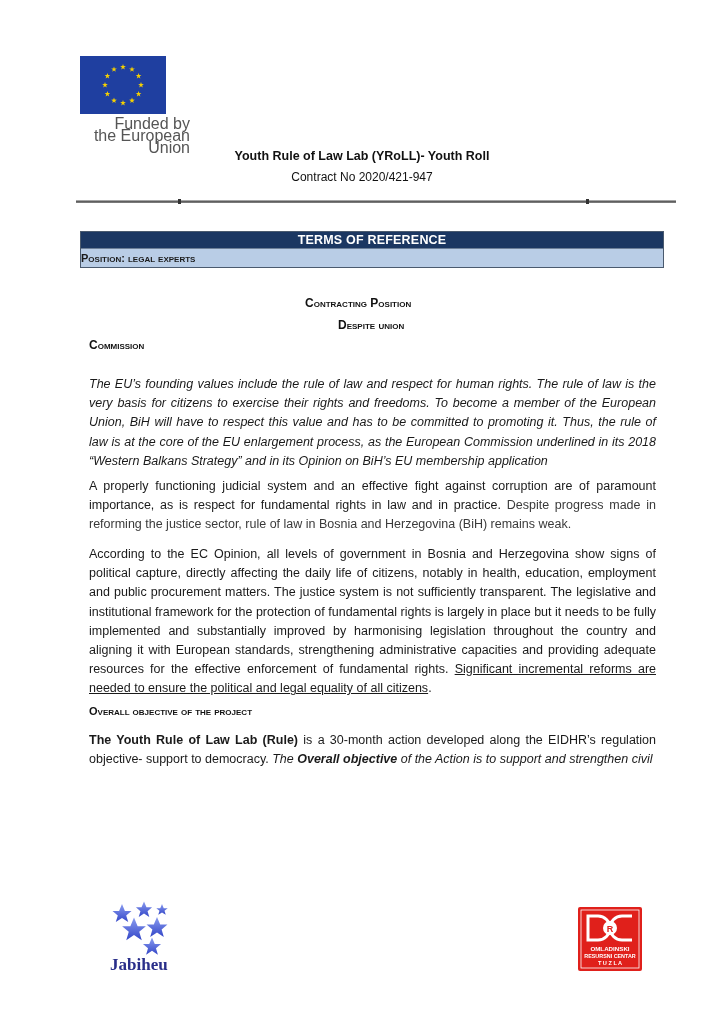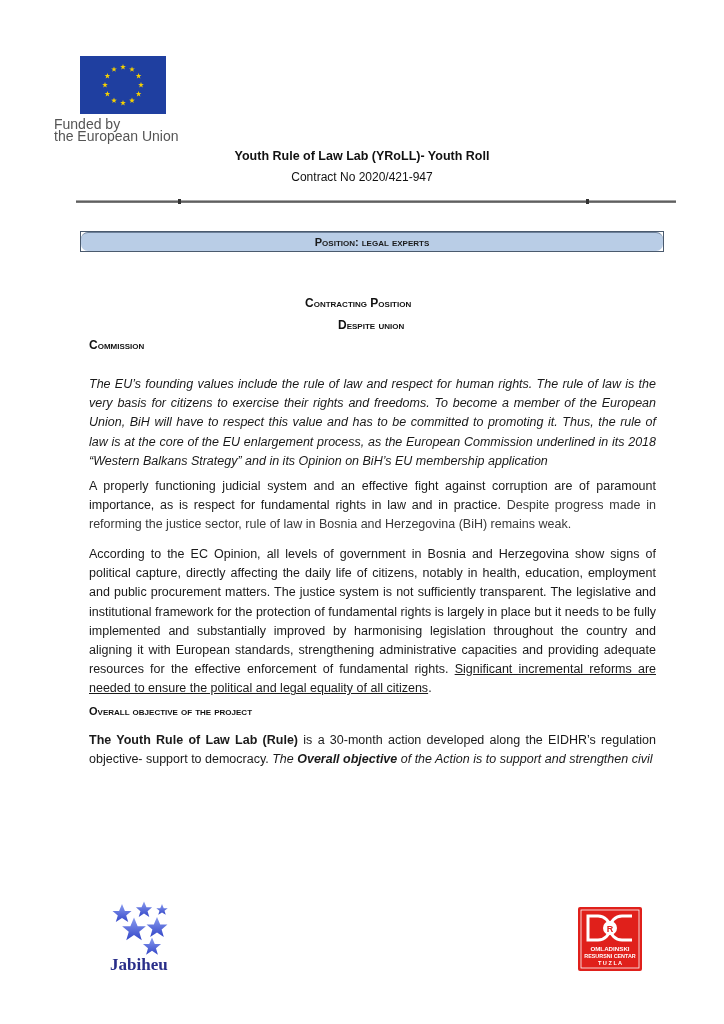--- a/index.html
+++ b/index.html
@@ -4,39 +4,39 @@
   <style>
     html, body { margin: 0; padding: 0; background: #ffffff; }
     body { width: 724px; height: 1024px; position: relative; overflow: hidden;
            font-family: "Liberation Sans", sans-serif; color: #111; }
     .abs { position: absolute; }
 
     
     #eu-logo { left: 78px; top: 56px; width: 90px; height: 86px; }
     #eu-flag { position: absolute; left: 2px; top: 0; width: 86px; height: 58px; background: #1f3fa0; }
     #eu-flag svg { width: 86px; height: 58px; display: block; }
-    #eu-caption { position: absolute; left: -24px; top: 62px; width: 136px; text-align: left;
-                  font-size: 14px; line-height: 12px; color: #555; }
+    #eu-caption { position: absolute; left: -24px; top: 62px; width: 136px; text-align: right;
+                  font-size: 16px; line-height: 12px; color: #555; }
 
     
     #project-title { left: 0; width: 724px; top: 149px; text-align: center; font-size: 12.5px; font-weight: bold; color: #111; }
     #contract-no { left: 0; width: 724px; top: 170px; text-align: center; font-size: 12px; color: #111; }
 
     
     #header-rule { left: 76px; top: 200px; width: 600px; height: 3px;
                    background: linear-gradient(#c9c9c9, #4a4a4a 60%, #9a9a9a); }
     .rule-tick { position: absolute; top: -1px; width: 3px; height: 5px; background: #333; }
 
     
     #tor-table { left: 80px; top: 231px; width: 582px; border: 1px solid #4a5a6e; }
     #tor-title { background: #1b3762; color: #fff; text-align: center; font-weight: bold;
                  font-size: 12.5px; height: 16px; line-height: 17px; letter-spacing: 0.2px; }
-    #tor-position { background: #b9cde6; color: #1a1a1a; text-align: center; font-weight: bold;
+    #tor-position { background: #b9cde6; color: #1a1a1a; text-align: left; font-weight: bold;
                     font-size: 11px; height: 18px; line-height: 18px; border-top: 1px solid #6c7f98;
-                    font-variant: small-caps; border-radius: 7px; }
+                    font-variant: small-caps; }
 
     .smallcaps { font-variant: small-caps; font-weight: bold; font-size: 12px; color: #111; }
     #contracting-authority { left: 305px; top: 296px; }
     #european-union { left: 338px; top: 318px; }
     #background-heading { left: 89px; top: 338px; }
     #objective-heading { left: 89px; top: 705px; font-size: 11px; }
 
     .para { left: 89px; width: 567px; font-size: 12.5px; line-height: 19.2px; text-align: justify; color: #1a1a1a; }
     #para-1 { top: 375px; font-style: italic; }
     #para-2 { top: 477px; }
@@ -80,20 +80,21 @@
 
 <div id="project-title" class="abs">Youth Rule of Law Lab (YRoLL)- Youth Roll</div>
 <div id="contract-no" class="abs">Contract No 2020/421-947</div>
 
 <div id="header-rule" class="abs">
   <span class="rule-tick" style="left:102px"></span>
   <span class="rule-tick" style="left:510px"></span>
 </div>
 
 <div id="tor-table" class="abs">
+  <div id="tor-title">TERMS OF REFERENCE</div>
   <div id="tor-position">Position: legal experts</div>
 </div>
 
 <div id="contracting-authority" class="abs smallcaps">Contracting Position</div>
 <div id="european-union" class="abs smallcaps">Despite union</div>
 
 <div id="background-heading" class="abs smallcaps">Commission</div>
 
 <div id="para-1" class="abs para">The EU’s founding values include the rule of law and respect for human rights. The rule of law is the very basis for citizens to exercise their rights and freedoms. To become a member of the European Union, BiH will have to respect this value and has to be committed to promoting it. Thus, the rule of law is at the core of the EU enlargement process, as the European Commission underlined in its 2018 “Western Balkans Strategy” and in its Opinion on BiH’s EU membership application</div>
 

